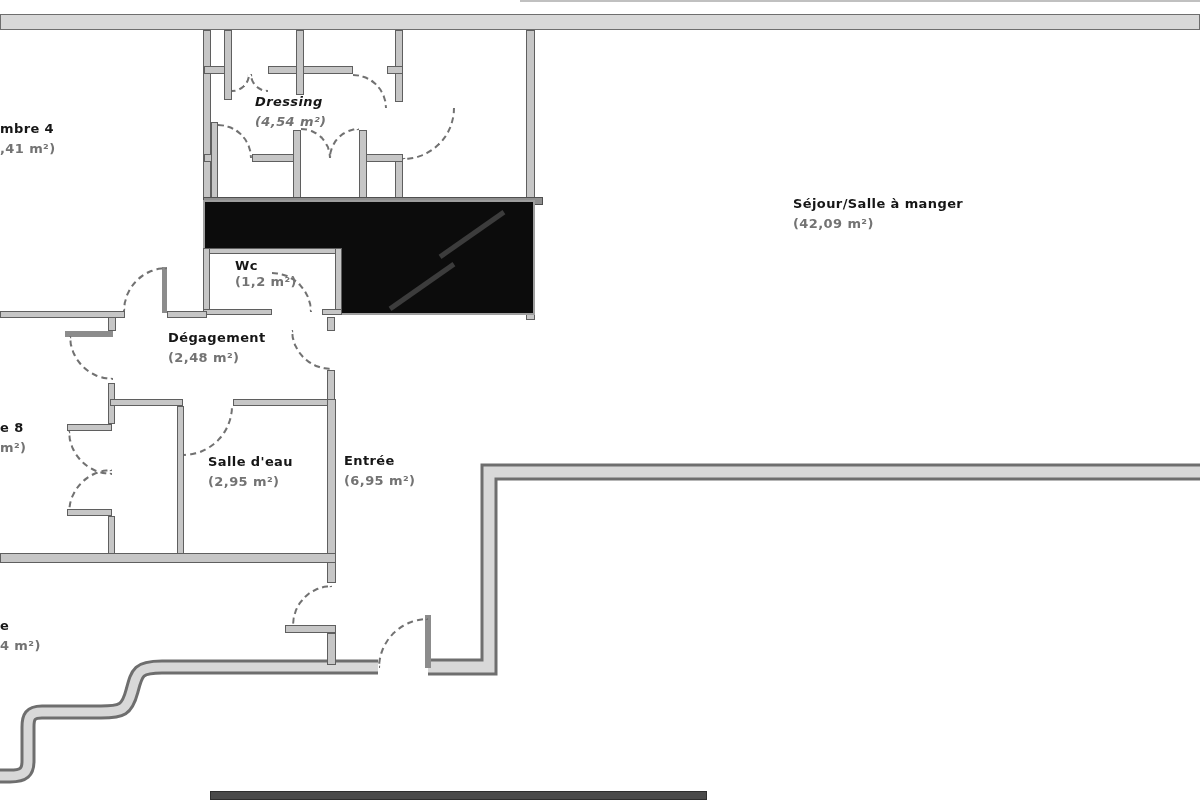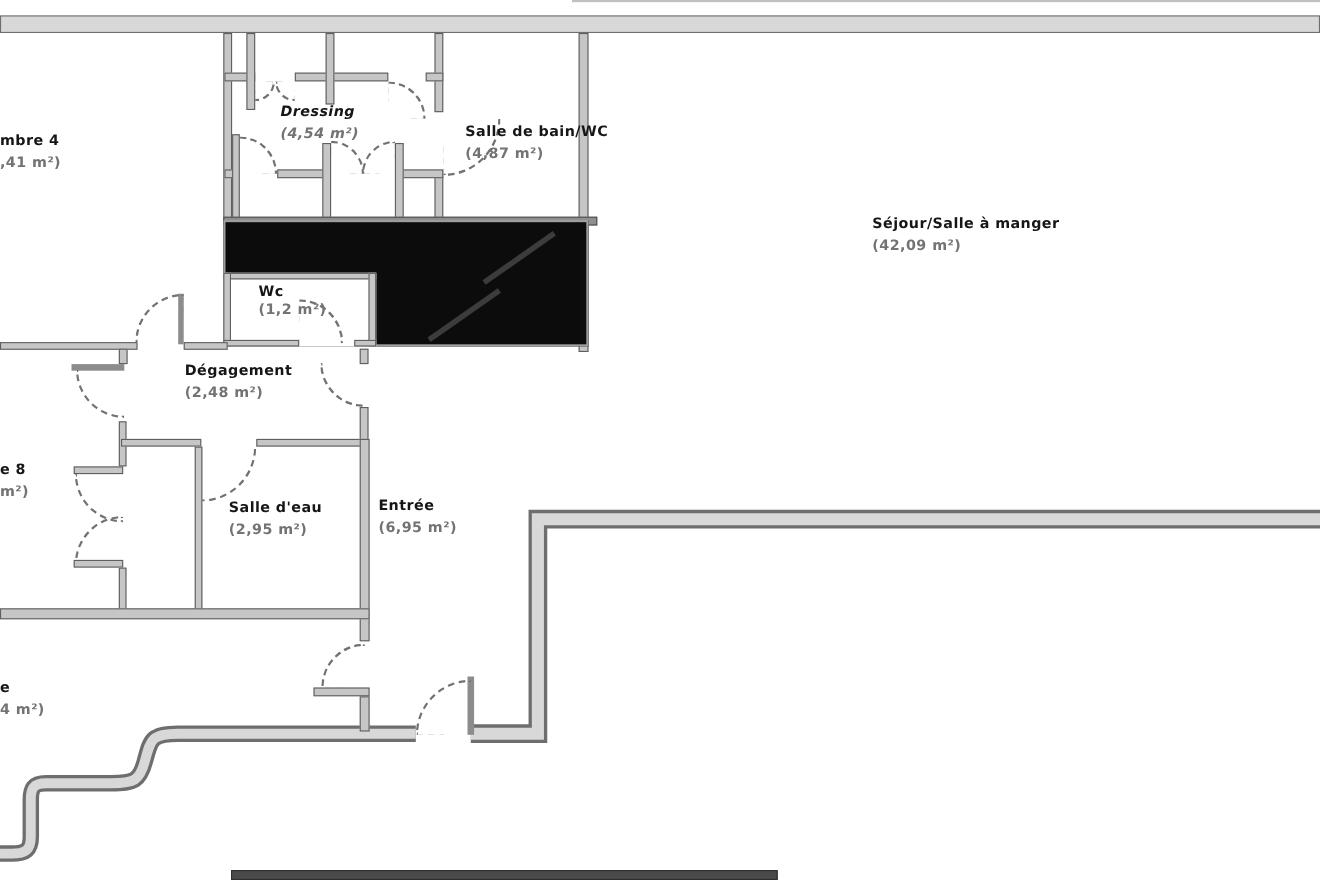--- a/index.html
+++ b/index.html
@@ -127,24 +127,20 @@
   <div class="w dark" style="left:210px;top:791px;width:497px;height:9px;background:#4a4a4a;border-color:#2e2e2e;"></div>
 
   <div class="lbl" style="left:0;top:119px;">
     <span class="rname">mbre 4</span>
     <span class="rarea">,41 m²)</span>
   </div>
   <div class="lbl" style="left:255px;top:92px;font-style:italic;">
     <span class="rname">Dressing</span>
     <span class="rarea">(4,54 m²)</span>
   </div>
-  <div class="lbl" style="left:423px;top:111px;">
-    <span class="rname">Salle de bain/WC</span>
-    <span class="rarea">(4,87 m²)</span>
-  </div>
   <div class="lbl" style="left:793px;top:194px;">
     <span class="rname">Séjour/Salle à manger</span>
     <span class="rarea">(42,09 m²)</span>
   </div>
   <div class="lbl" style="left:235px;top:258px;line-height:1.25;">
     <span class="rname">Wc</span>
     <span class="rarea">(1,2 m²)</span>
   </div>
   <div class="lbl" style="left:168px;top:328px;">
     <span class="rname">Dégagement</span>

